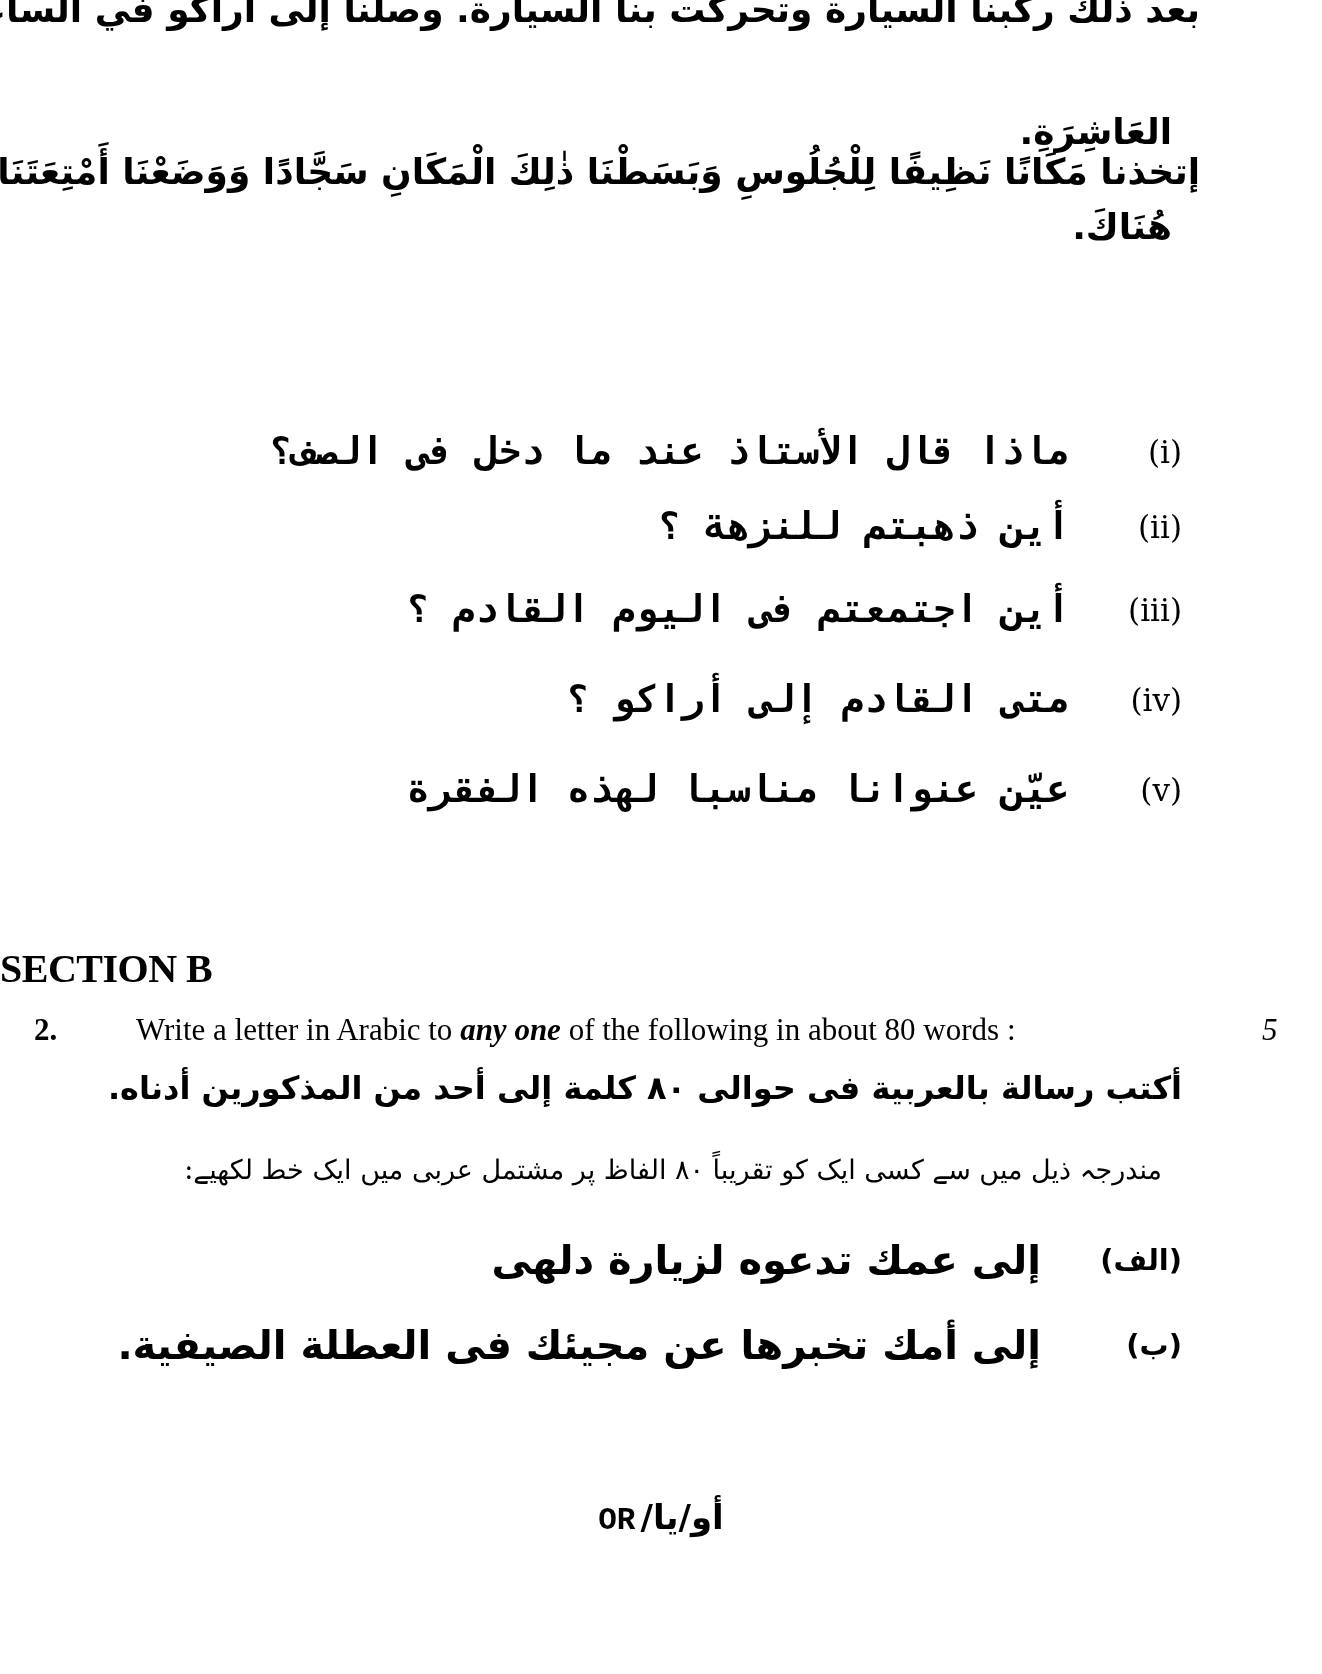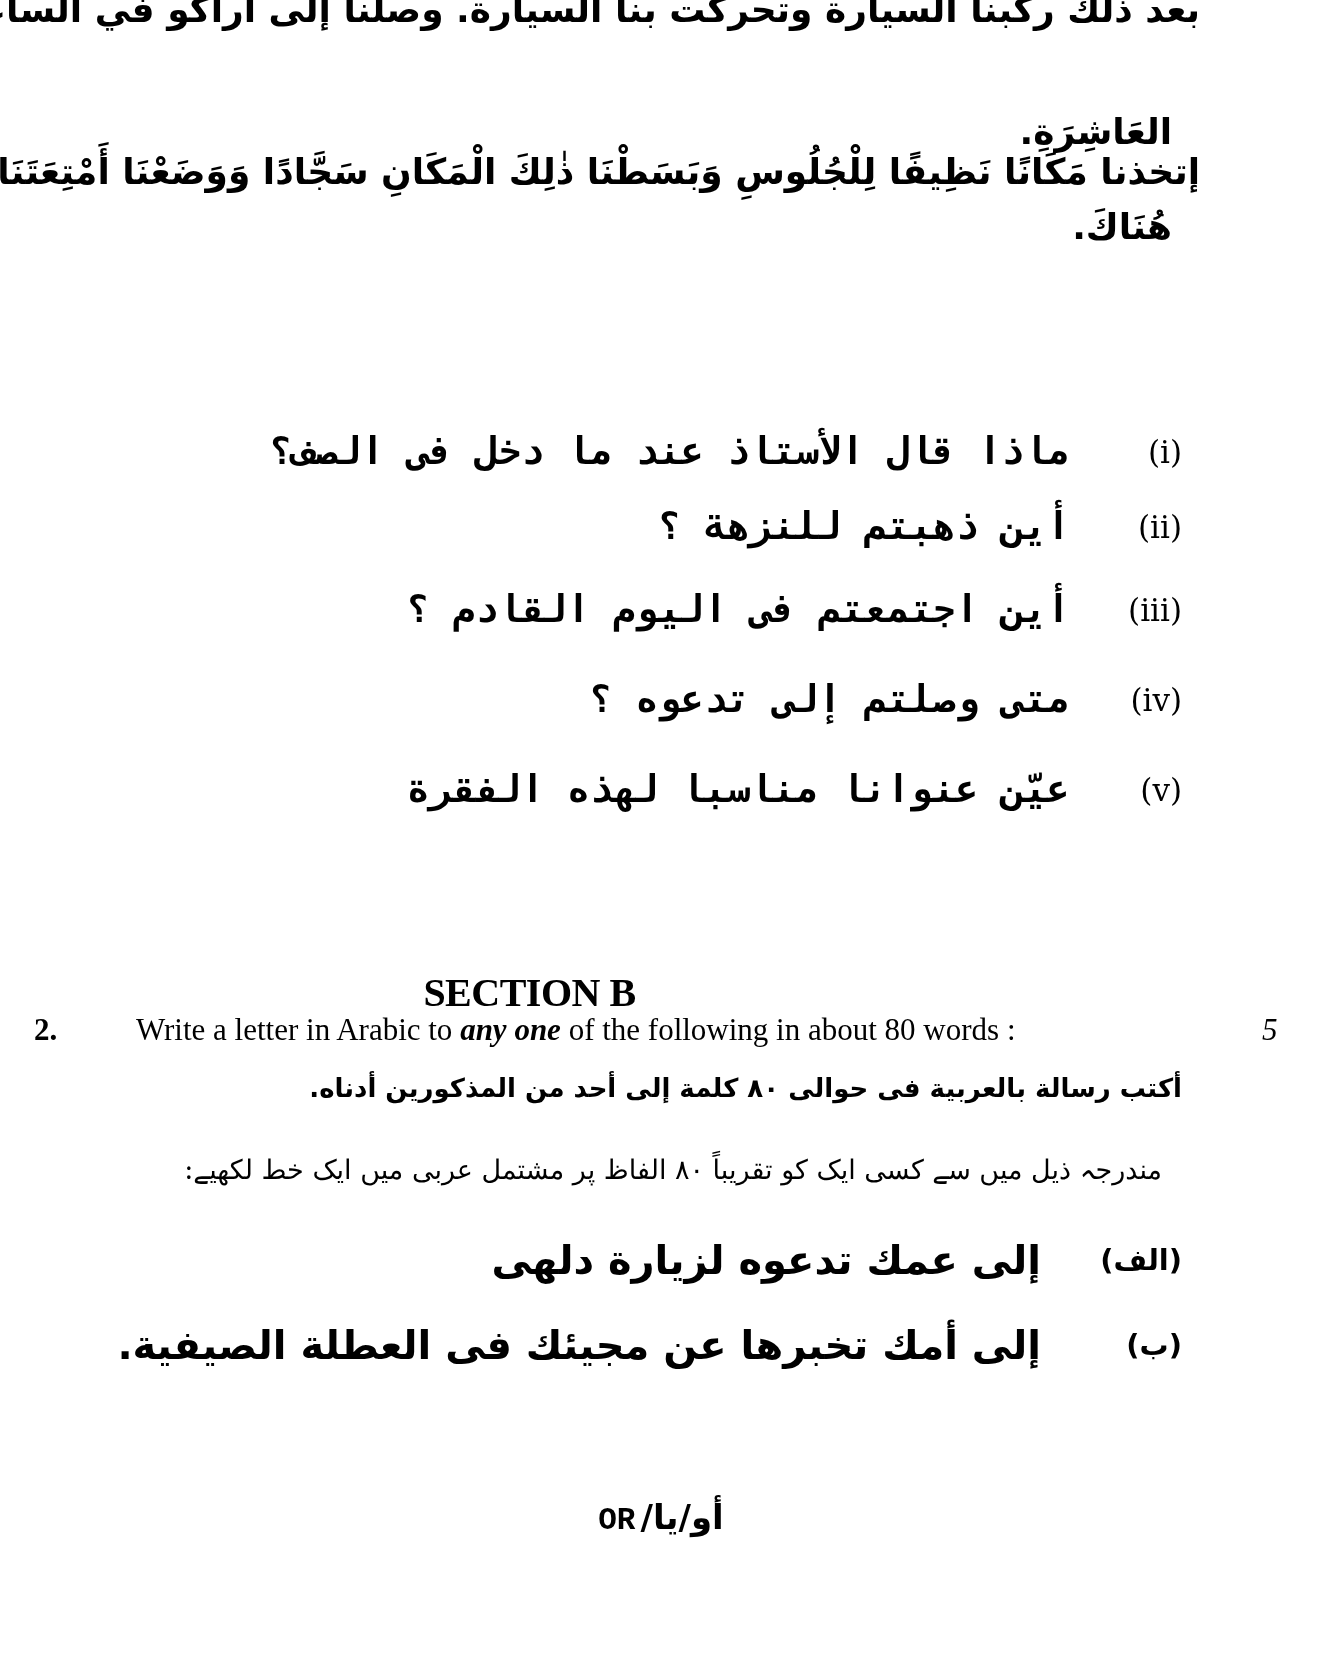--- a/index.html
+++ b/index.html
@@ -47,24 +47,23 @@
     }
     .q-text {
       margin-right: 42px;
       font-family: Liberation Mono, monospace;
       font-weight: bold;
       font-size: 38px;
       direction: rtl;
     }
     .section-title {
       position: absolute;
-      top: 969px;
+      top: 945px;
       left: 0;
       width: 1059px;
-      text-align: center;
       font-family: "Liberation Serif", serif;
       font-weight: bold;
       font-size: 40px;
       letter-spacing: -0.5px;
     }
     .q2-row {
       position: absolute;
       top: 1008px;
       left: 0;
       width: 1322px;
@@ -85,21 +84,21 @@
       white-space: nowrap;
     }
     .q2-text b i { font-weight: bold; font-style: italic; }
     .q2-marks {
       position: absolute;
       left: 1262px;
       top: 4px;
       font-style: italic;
     }
     .ar-instr {
-      font-size: 26px;
+      font-size: 32px;
       line-height: 44px;
       text-align: center;
     }
     .ur-instr {
       font-family: "DejaVu Serif", serif;
       font-weight: normal;
       font-size: 27px;
       line-height: 44px;
     }
     .opt-row {
@@ -161,21 +160,21 @@
 <div class="q-row" style="top:503px;">
   <span class="q-label">(ii)</span>
   <span class="q-text">أين ذهبتم للنزهة ؟</span>
 </div>
 <div class="q-row" style="top:586px;">
   <span class="q-label">(iii)</span>
   <span class="q-text">أين اجتمعتم فى اليوم القادم ؟</span>
 </div>
 <div class="q-row" style="top:676px;">
   <span class="q-label">(iv)</span>
-  <span class="q-text">متى وصلتم إلى تدعوه ؟</span>
+  <span class="q-text">متى القادم إلى أراكو ؟</span>
 </div>
 <div class="q-row" style="top:766px;">
   <span class="q-label">(v)</span>
   <span class="q-text">عيّن عنوانا مناسبا لهذه الفقرة</span>
 </div>
 
 <div class="section-title">SECTION B</div>
 
 <div class="q2-row">
   <span class="q2-num">2.</span>

